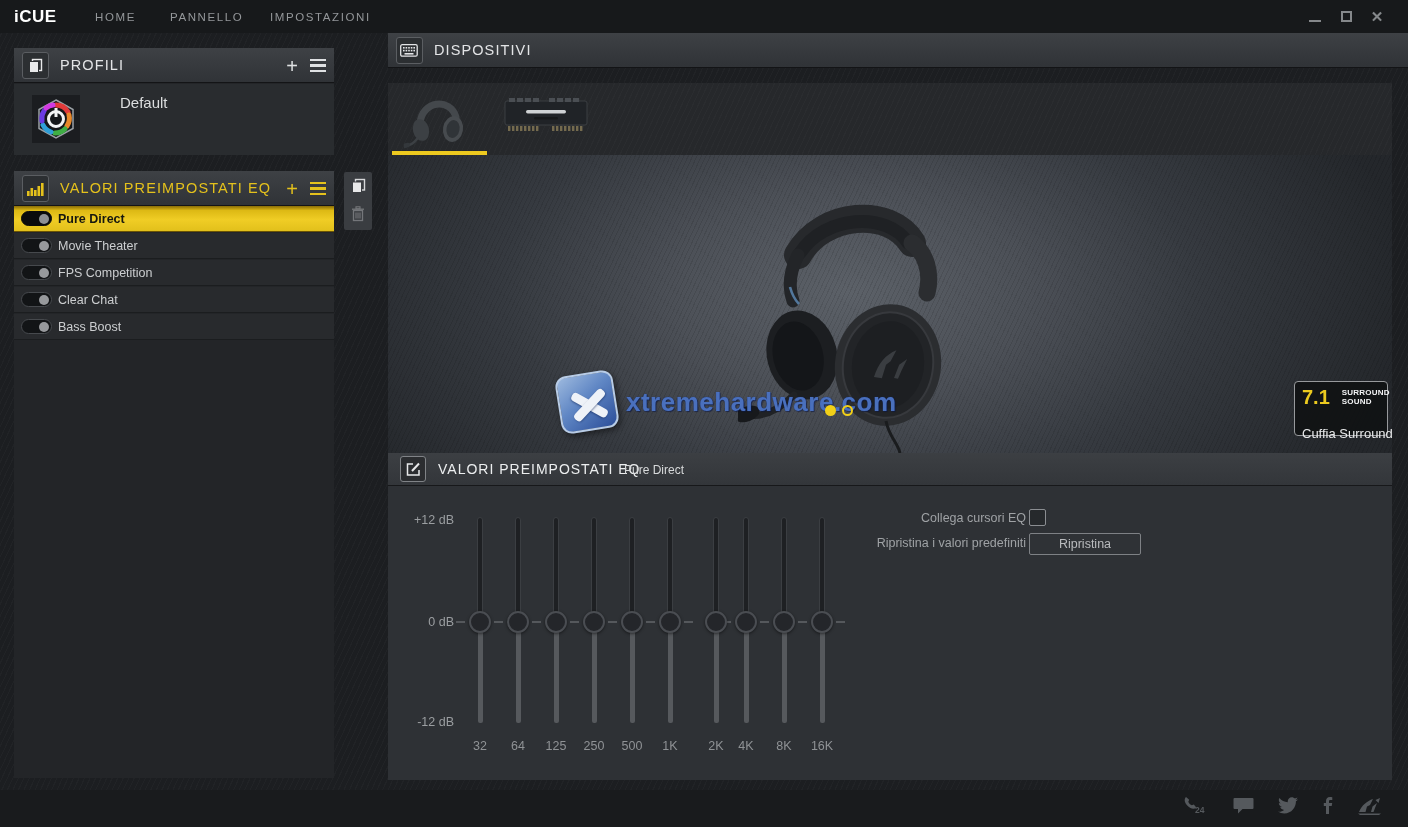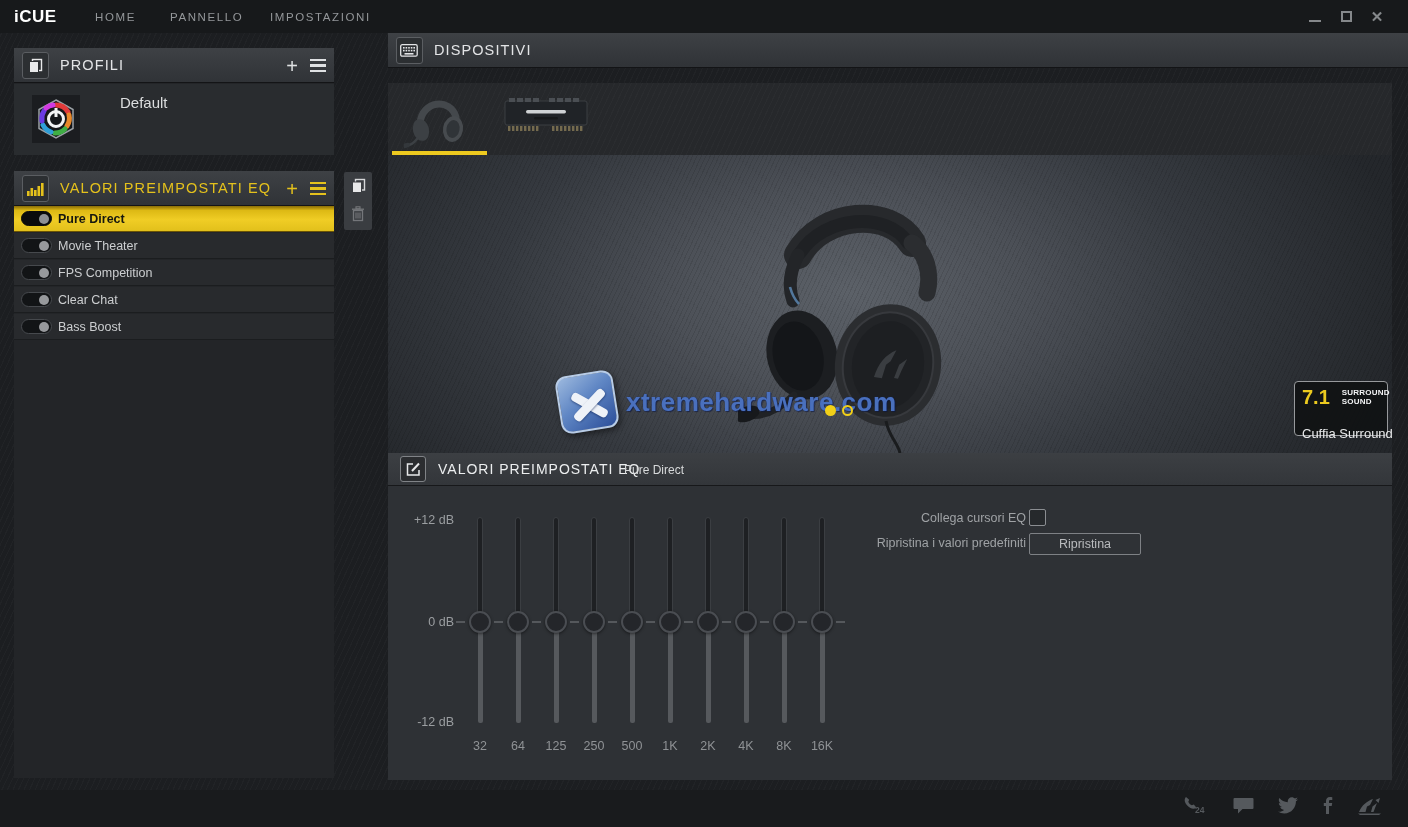--- a/index.html
+++ b/index.html
@@ -131,21 +131,21 @@
   .eq-slider { position:absolute; top:31px; width:24px; height:240px; }
   .eq-slider .track-top { position:absolute; left:9px; top:0; width:6px; height:105px;
                           background:#1e2023; border:1px solid #3b3e42; border-radius:3px; }
   .eq-slider .track-bottom { position:absolute; left:9.5px; top:105px; width:5px; height:101px;
                           background:#56595d; border-radius:2px; }
   .eq-slider .knob { position:absolute; left:1px; top:94px; width:22px; height:22px; border-radius:50%;
                      background:#24262a; border:2px solid #4a4d52; box-shadow:0 1px 3px rgba(0,0,0,.5); }
   .eq-slider .freq { position:absolute; left:-8px; top:222px; width:40px; text-align:center;
                      color:#8f9295; font-size:12.5px; }
   .s0{left:80px;} .s1{left:118px;} .s2{left:156px;} .s3{left:194px;} .s4{left:232px;}
-  .s5{left:270px;} .s6{left:308px;} .s7{left:346px;} .s8{left:384px;} .s9{left:422px;}
+  .s5{left:270px;} .s6{left:316px;} .s7{left:346px;} .s8{left:384px;} .s9{left:422px;}
 
   .zero-dash { position:absolute; top:135px; width:9px; height:2px; background:#55585c; }
 
   .link-label { position:absolute; left:430px; top:25px; width:208px; text-align:right;
                 color:#9fa2a5; font-size:12.5px; }
   .eq-checkbox { position:absolute; left:641px; top:23px; width:17px; height:17px;
                  background:#26292c; border:1px solid #8b8e92; border-radius:2px; }
   .reset-label { position:absolute; left:400px; top:50px; width:238px; text-align:right;
                  color:#9fa2a5; font-size:12.5px; }
   .reset-btn { position:absolute; left:641px; top:47px; width:112px; height:22px;

